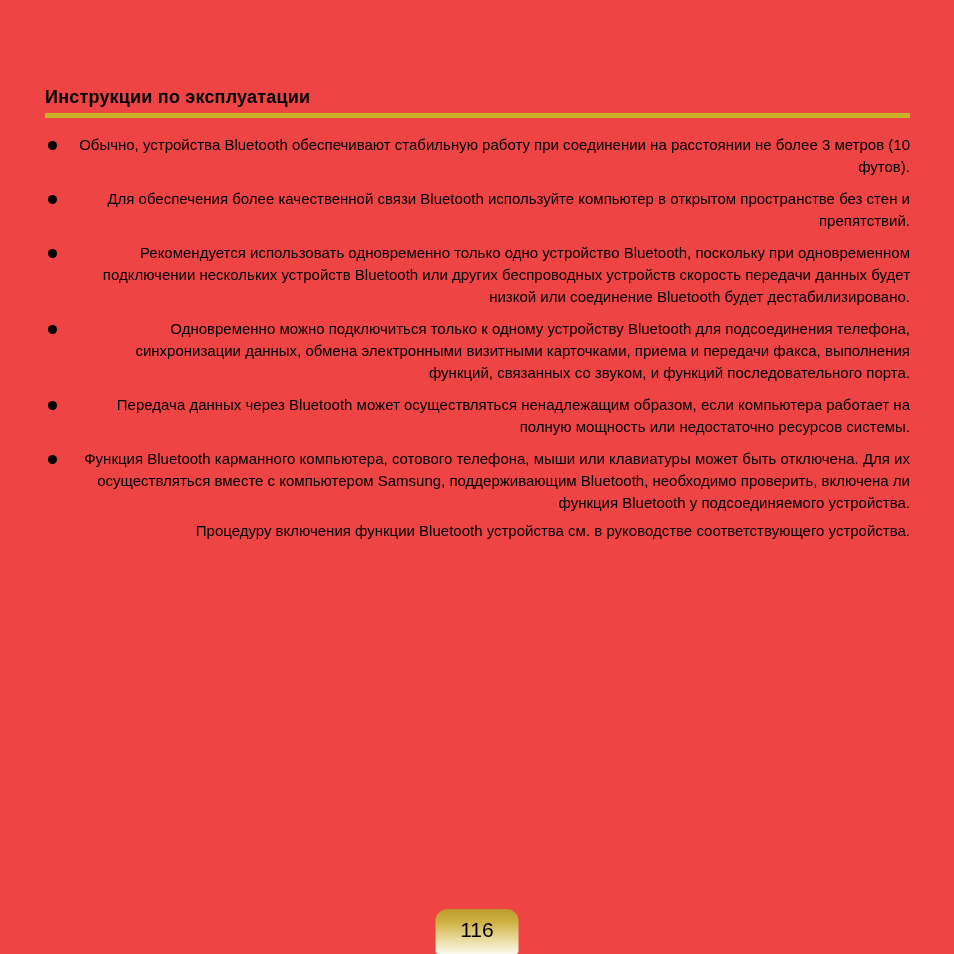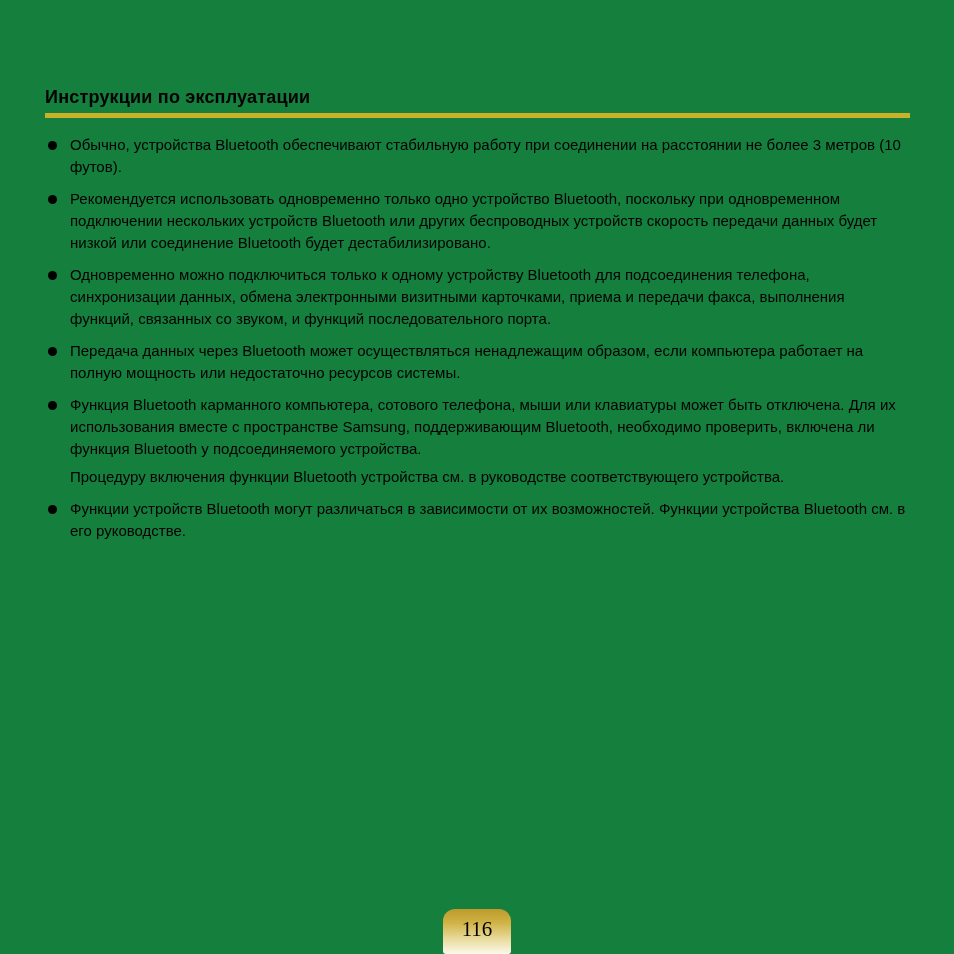--- a/index.html
+++ b/index.html
@@ -11,21 +11,21 @@
     width: 954px;
     height: 954px;
     position: relative;
     overflow: hidden;
     font-family: "Liberation Sans", sans-serif;
     color: #000000;
   }
   .page {
     position: absolute;
     inset: 0;
-    background: #15803d;
+    background: #ef4444;
   }
   .doc-header {
     padding: 86px 44px 0 45px;
   }
   .doc-title {
     margin: 0;
     font-size: 18px;
     line-height: 22px;
     font-weight: bold;
     color: #000000;
@@ -53,40 +53,40 @@
     height: 9px;
     border-radius: 50%;
     background: #000000;
     margin: 7px 13px 0 3px;
   }
   .item-body {
     width: 840px;
     font-size: 15px;
     line-height: 22px;
     color: #000000;
+    text-align: right;
   }
   .item-body p {
     margin: 0;
   }
   .item-body p.item-note {
     margin-top: 6px;
   }
   .page-badge {
     position: absolute;
     left: 50%;
     bottom: 0;
     transform: translateX(-50%);
-    width: 68px;
+    width: 83px;
     height: 45px;
     border-radius: 12px 12px 3px 3px;
     background: linear-gradient(180deg, #BE9A2C 0%, #CFB245 30%, #EADCA0 68%, #FBF8EC 100%);
     display: flex;
     align-items: center;
     justify-content: center;
-    font-family: Liberation Serif, serif;
   }
   .page-number {
     font-size: 21px;
     line-height: 1;
     color: #000000;
     padding-bottom: 4px;
   }
 </style>
 </head>
 <body>
@@ -100,20 +100,26 @@
 
   <ul class="instructions">
 
     <li class="item">
       <span class="bullet-dot"></span>
       <div class="item-body">
         <p>Обычно, устройства Bluetooth обеспечивают стабильную работу при соединении на расстоянии не более 3 метров (10 футов).</p>
       </div>
     </li>
 
+    <li class="item">
+      <span class="bullet-dot"></span>
+      <div class="item-body">
+        <p>Для обеспечения более качественной связи Bluetooth используйте компьютер в открытом пространстве без стен и препятствий.</p>
+      </div>
+    </li>
 
     <li class="item">
       <span class="bullet-dot"></span>
       <div class="item-body">
         <p>Рекомендуется использовать одновременно только одно устройство Bluetooth, поскольку при одновременном подключении нескольких устройств Bluetooth или других беспроводных устройств скорость передачи данных будет низкой или соединение Bluetooth будет дестабилизировано.</p>
       </div>
     </li>
 
     <li class="item">
       <span class="bullet-dot"></span>
@@ -125,31 +131,25 @@
     <li class="item">
       <span class="bullet-dot"></span>
       <div class="item-body">
         <p>Передача данных через Bluetooth может осуществляться ненадлежащим образом, если компьютера работает на полную мощность или недостаточно ресурсов системы.</p>
       </div>
     </li>
 
     <li class="item">
       <span class="bullet-dot"></span>
       <div class="item-body">
-        <p>Функция Bluetooth карманного компьютера, сотового телефона, мыши или клавиатуры может быть отключена. Для их использования вместе с пространстве Samsung, поддерживающим Bluetooth, необходимо проверить, включена ли функция Bluetooth у подсоединяемого устройства.</p>
+        <p>Функция Bluetooth карманного компьютера, сотового телефона, мыши или клавиатуры может быть отключена. Для их осуществляться вместе с компьютером Samsung, поддерживающим Bluetooth, необходимо проверить, включена ли функция Bluetooth у подсоединяемого устройства.</p>
         <p class="item-note">Процедуру включения функции Bluetooth устройства см. в руководстве соответствующего устройства.</p>
       </div>
     </li>
 
-    <li class="item">
-      <span class="bullet-dot"></span>
-      <div class="item-body">
-        <p>Функции устройств Bluetooth могут различаться в зависимости от их возможностей. Функции устройства Bluetooth см. в его руководстве.</p>
-      </div>
-    </li>
 
   </ul>
 
   <div class="page-badge">
     <span class="page-number">116</span>
   </div>
 
 </div>
 
 </body></html>

